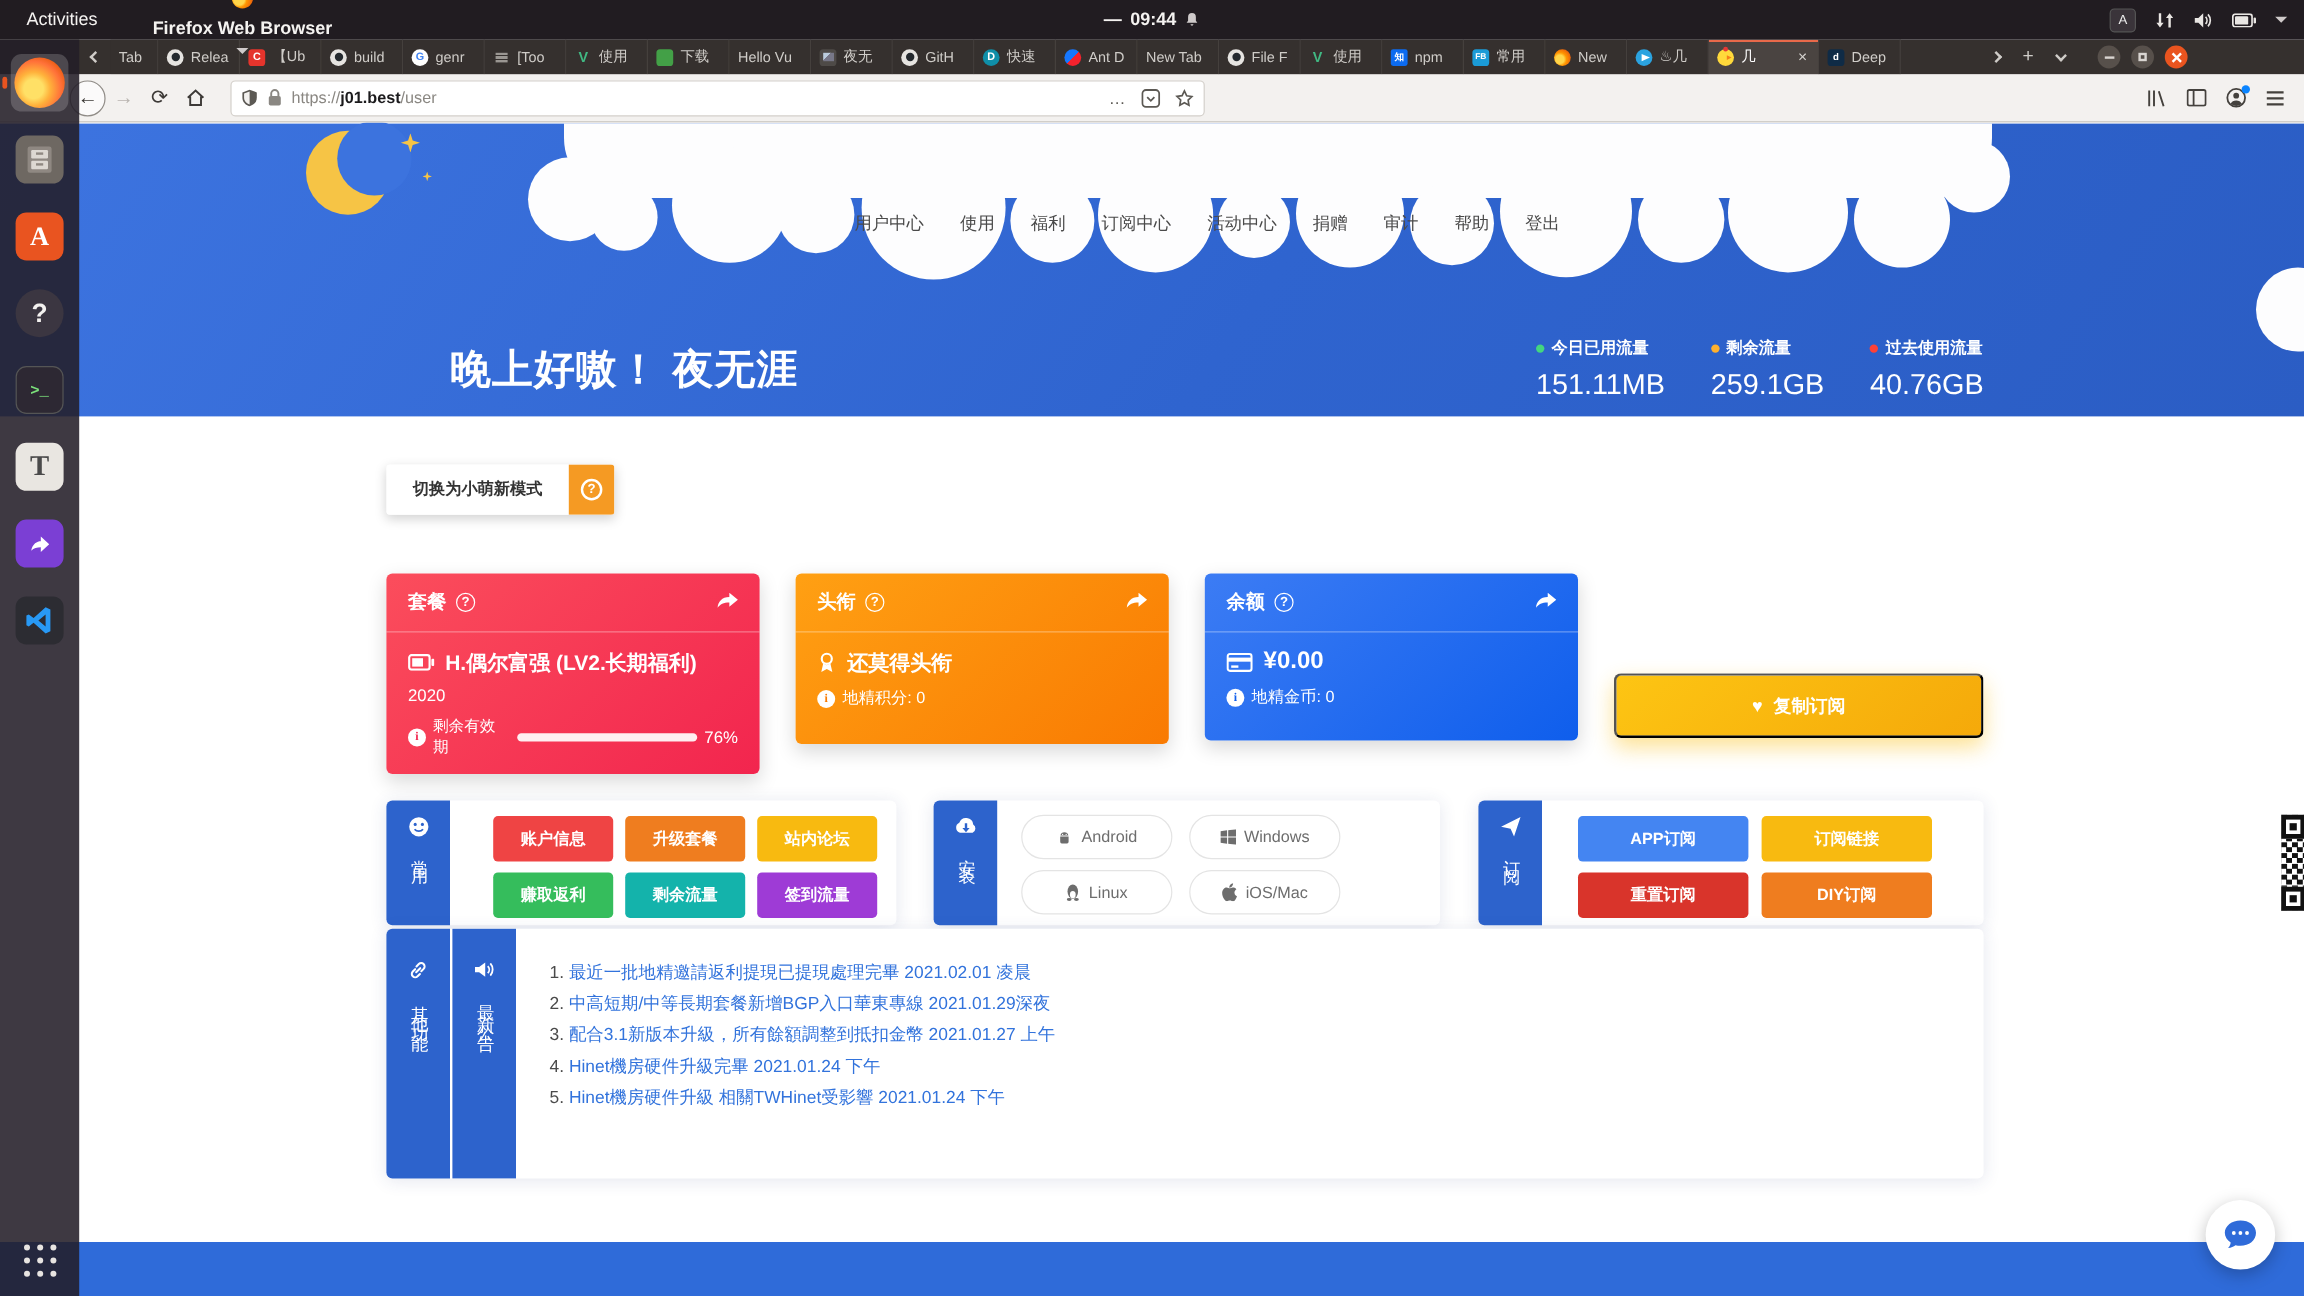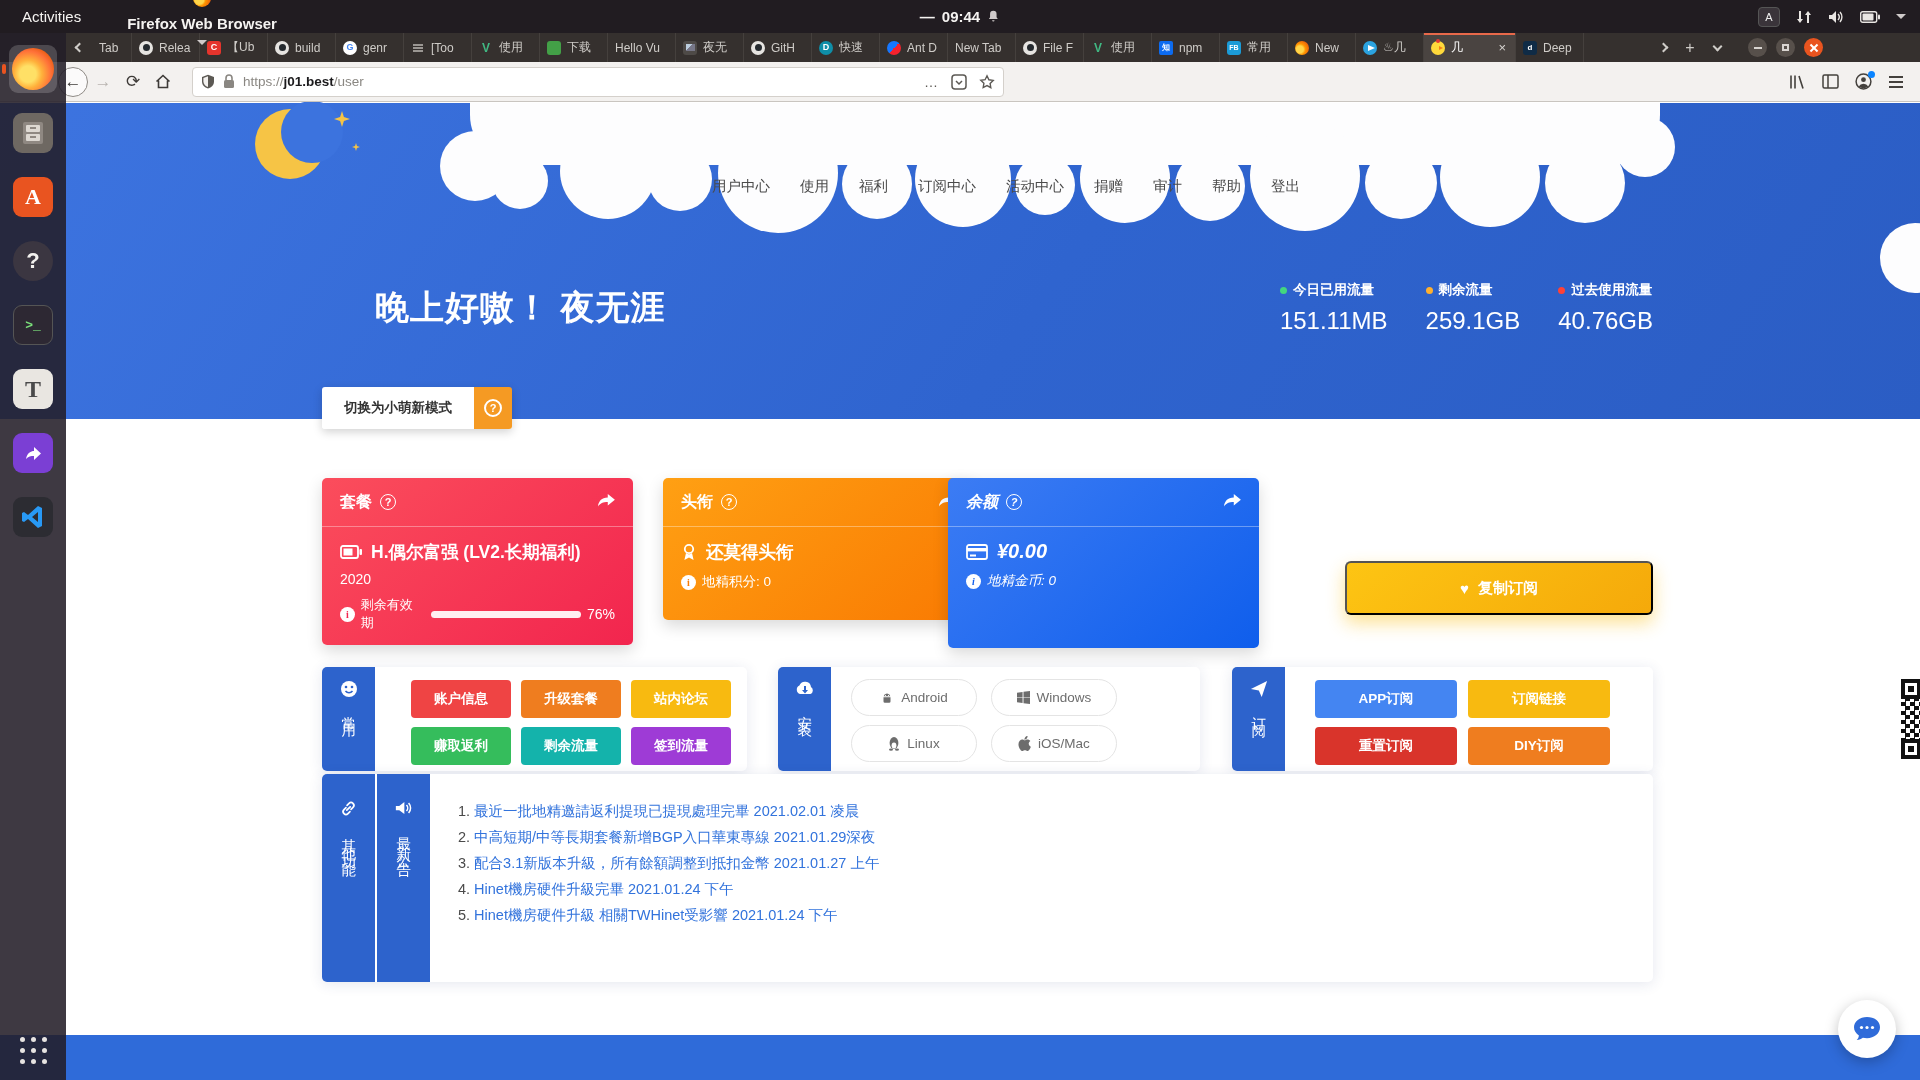--- a/index.html
+++ b/index.html
@@ -89,21 +89,21 @@
   .dock-item{position:absolute;left:9px;width:48px;height:48px;border-radius:9px;display:flex;align-items:center;justify-content:center;}
   .dock-item.running::before{content:"";position:absolute;left:-7px;top:19px;width:4px;height:10px;border-radius:2px;background:#e95420;}
   .dock-item.active{background:rgba(255,255,255,.18);}
   .dock-ffx{width:42px;height:42px;border-radius:50%;background:radial-gradient(circle at 38% 62%,#ffe066 0 22%,#ffb13b 38%,#ff7139 62%,#e8590c 80%,#9059ff 100%);}
   .dock-sq{width:40px;height:40px;border-radius:9px;display:flex;align-items:center;justify-content:center;font-weight:bold;}
   .show-apps{position:absolute;left:15px;bottom:12px;width:36px;height:36px;display:grid;grid-template-columns:repeat(3,1fr);gap:6px;padding:5px;}
   .show-apps i{width:5px;height:5px;border-radius:50%;background:#e7e4e1;}
 
   
   .page{position:absolute;left:0;top:102px;width:1920px;height:978px;background:#fff;overflow:hidden;}
-  .hero{position:absolute;left:0;top:1px;width:1920px;height:316px;
+  .hero{position:absolute;left:0;top:1px;width:1920px;height:244px;
     background:linear-gradient(125deg,#3d74e0 0%,#2f64cf 55%,#2b5dc4 100%);}
   
   .moon{position:absolute;left:255px;top:6px;width:70px;height:70px;border-radius:50%;background:#f6c445;}
   .moon-cut{position:absolute;left:281px;top:-2px;width:62px;height:62px;border-radius:50%;background:#3c73de;}
   .spark{position:absolute;background:#f6c445;width:16px;height:16px;clip-path:polygon(50% 0,62% 38%,100% 50%,62% 62%,50% 100%,38% 62%,0 50%,38% 38%);}
   .spark.s1{left:334px;top:8px;}
   .spark.s2{left:352px;top:40px;width:8px;height:8px;}
   
   .cloudband{position:absolute;left:470px;top:0;width:1190px;height:62px;background:#fdfdfe;border-radius:0 0 50px 50px;}
   .cb{position:absolute;background:#fdfdfe;border-radius:50%;}
@@ -128,21 +128,21 @@
   .share{margin-left:auto;}
   .card-body{padding:13px 18px 0 18px;}
   .bodyline{display:flex;align-items:center;gap:9px;font-size:17.5px;font-weight:bold;}
   .subline{font-size:14px;margin-top:7px;}
   .infoline{display:flex;align-items:center;gap:6px;font-size:13px;margin-top:9px;}
   .icirc{width:15px;height:15px;border-radius:50%;background:#fff;font-size:10px;font-weight:bold;display:flex;align-items:center;justify-content:center;font-family:"Liberation Serif",serif;}
   .card.plan{left:322px;width:311px;height:167px;background:linear-gradient(140deg,#fb4d5c 0%,#f2254e 100%);}
   .card.plan .icirc{color:#f2254e;}
   .card.rank{left:663px;width:311px;height:142px;background:linear-gradient(140deg,#ffa013 0%,#f97a02 100%);}
   .card.rank .icirc{color:#f97a02;}
-  .card.balance{left:948px;width:311px;height:170px;background:linear-gradient(140deg,#3c7cf4 0%,#0f5eec 100%);font-style:italic;}
+  .card.balance{left:1004px;width:311px;height:139px;background:linear-gradient(140deg,#3c7cf4 0%,#0f5eec 100%);}
   .card.balance .icirc{color:#0f5eec;}
   .pbar{width:152px;height:7px;border-radius:4px;background:rgba(255,255,255,.92);overflow:hidden;}
   .pfill{height:100%;background:#1fb551;border-radius:4px;}
   .bigbtn{position:absolute;left:1345px;width:308px;height:54px;border-radius:6px;color:#fff;font-size:15px;font-weight:bold;
     display:flex;align-items:center;justify-content:center;gap:9px;}
   .bigbtn.invite{top:3px;background:linear-gradient(140deg,#3ecd72 0%,#17a24c 100%);box-shadow:0 8px 18px rgba(46,205,110,.45);}
   .bigbtn.copy{top:83px;background:linear-gradient(140deg,#fdc513 0%,#f5a90a 100%);box-shadow:0 8px 18px rgba(250,190,20,.45);}
   .heart{font-size:15px;}
 
   

